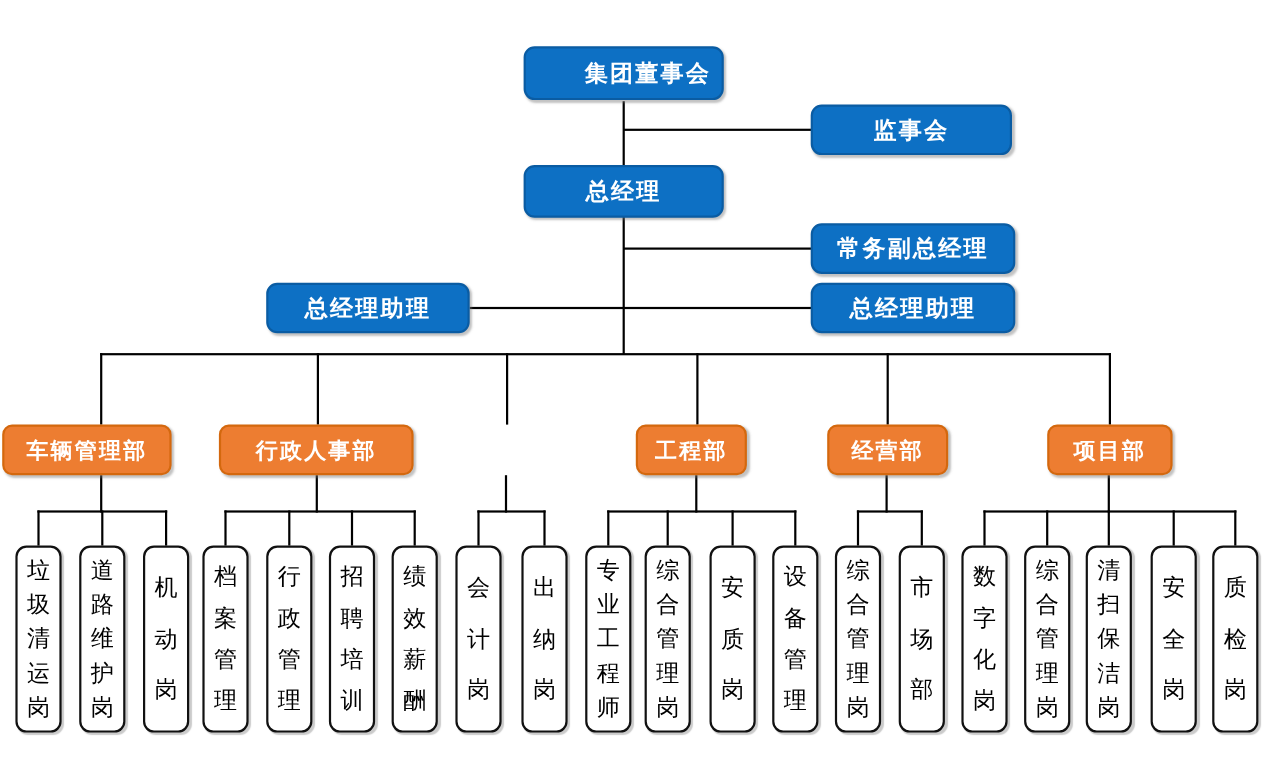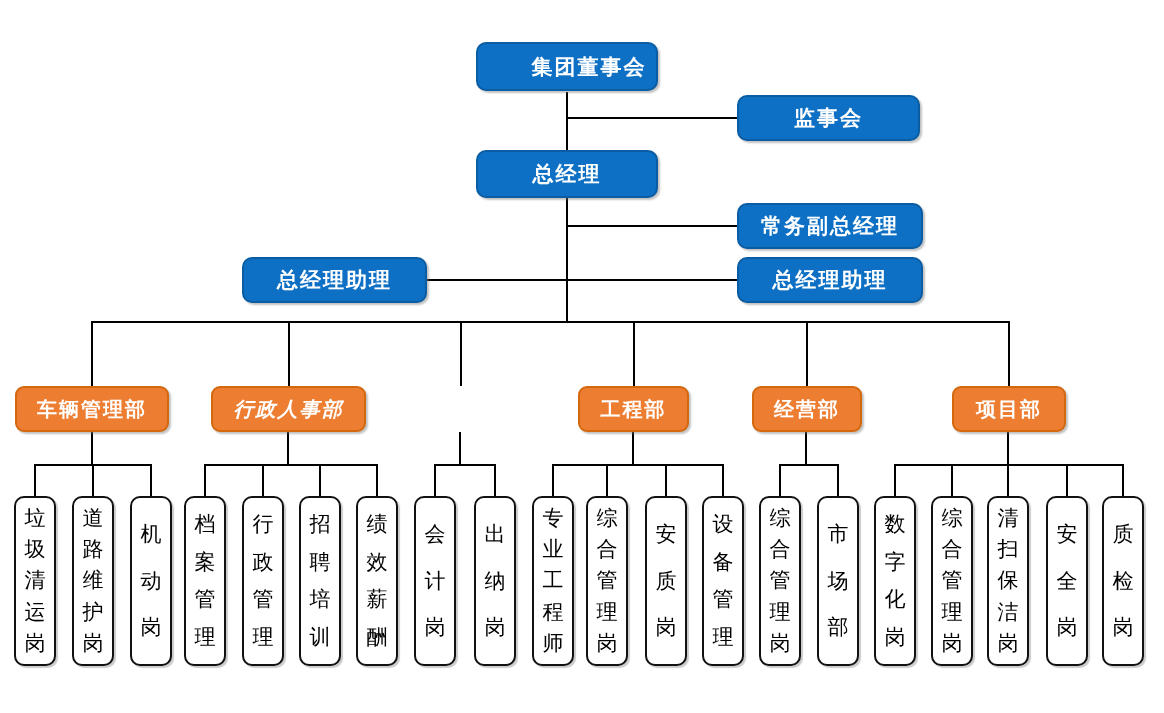--- a/index.html
+++ b/index.html
@@ -89,23 +89,23 @@
   <div class="line" style="left:1066px;top:464px;width:2px;height:32px;"></div>
   <div class="line" style="left:1122px;top:464px;width:2px;height:32px;"></div>
 
   <div class="box box-blue" style="left:476px;top:42px;width:182px;height:49px;padding-left:44px;">集团董事会</div>
   <div class="box box-blue" style="left:737px;top:95px;width:183px;height:46px;">监事会</div>
   <div class="box box-blue" style="left:737px;top:203px;width:186px;height:46px;">常务副总经理</div>
   <div class="box box-blue" style="left:476px;top:150px;width:182px;height:48px;">总经理</div>
   <div class="box box-blue" style="left:242px;top:257px;width:185px;height:46px;">总经理助理</div>
   <div class="box box-blue" style="left:737px;top:257px;width:186px;height:46px;">总经理助理</div>
 
-  <div class="box box-orange" style="left:15px;top:386px;width:154px;height:46px;">车辆管理部</div>
-  <div class="box box-orange" style="left:211px;top:386px;width:155px;height:46px;font-style:italic;">行政人事部</div>
-  <div class="box box-orange" style="left:578px;top:386px;width:111px;height:46px;">工程部</div>
+  <div class="box box-orange" style="left:2px;top:386px;width:154px;height:46px;">车辆管理部</div>
+  <div class="box box-orange" style="left:199px;top:386px;width:177px;height:46px;">行政人事部</div>
+  <div class="box box-orange" style="left:578px;top:386px;width:101px;height:46px;">工程部</div>
   <div class="box box-orange" style="left:752px;top:386px;width:110px;height:46px;">经营部</div>
   <div class="box box-orange" style="left:952px;top:386px;width:114px;height:46px;">项目部</div>
 
   <div class="box box-child" style="left:14px;top:496px;width:42px;height:170px;">
       <div class="vtext">
         <span>垃</span>
         <span>圾</span>
         <span>清</span>
         <span>运</span>
         <span>岗</span>

